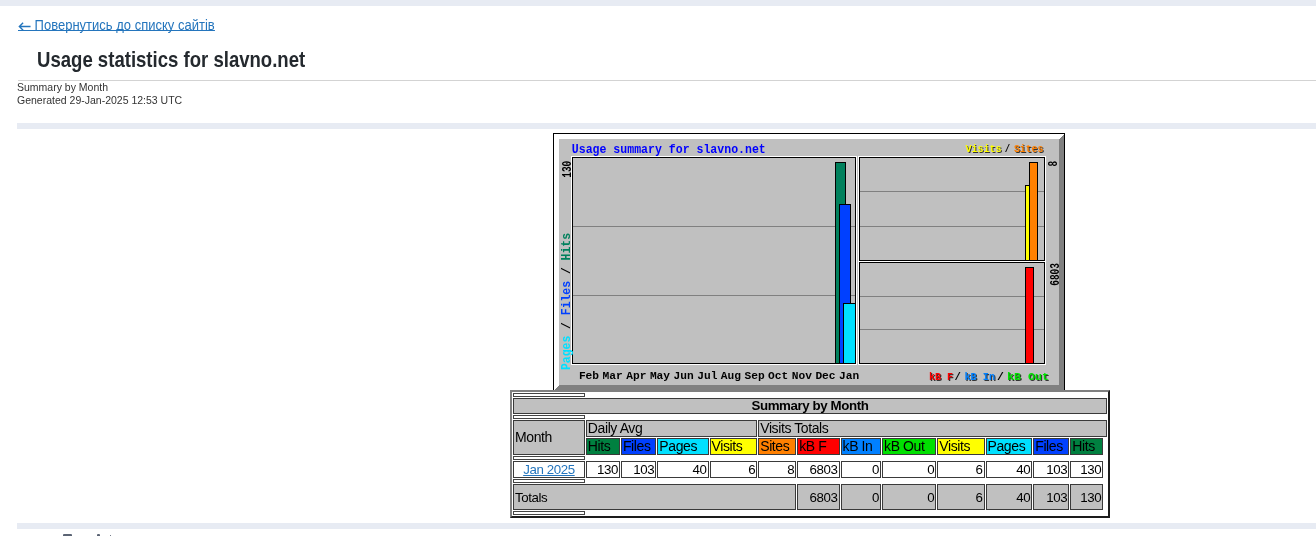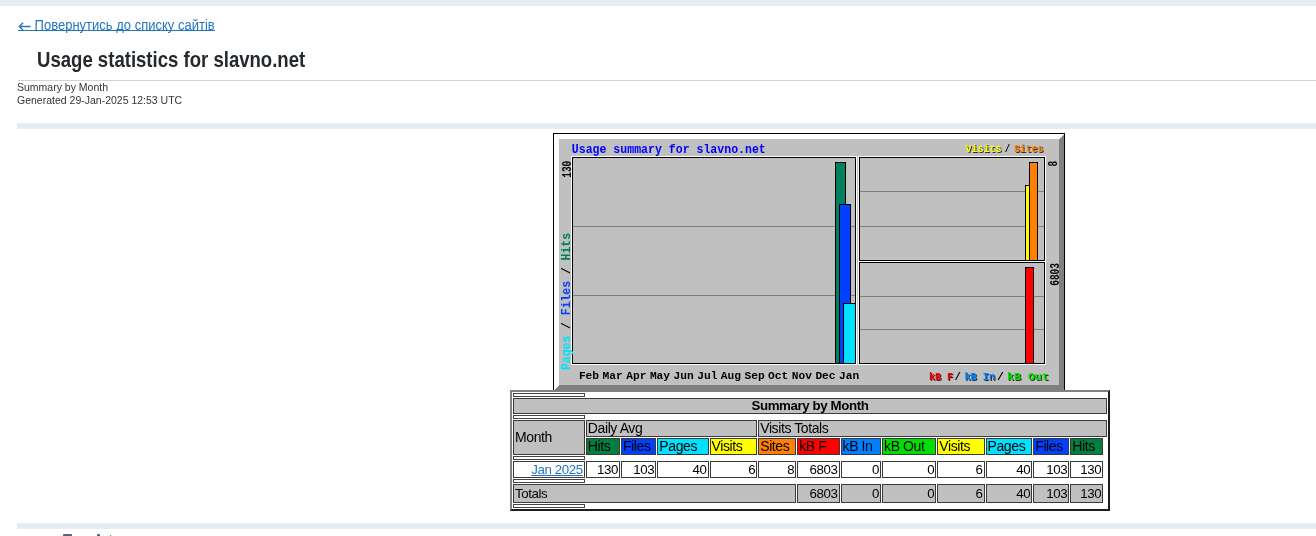--- a/index.html
+++ b/index.html
@@ -16,22 +16,22 @@
 #chart{position:absolute;left:552.5px;top:133px}
 #t{position:absolute;left:510px;top:390.4px;width:600px;border-collapse:separate;border-spacing:1px;table-layout:fixed;border:2px solid;border-color:#808080 #1d1d1d #1d1d1d #808080;background:#fff;font-size:13.3px;letter-spacing:-0.4px}
 #t th,#t td{box-sizing:border-box;border:1px solid #3a3a3a;padding:0 1px;font-weight:normal;white-space:nowrap;line-height:13px}
 #t .sp th{height:4px;padding:0;border:1px solid #444}
 .gy{background:#c0c0c0}
 .ttl{height:16px;font-weight:bold!important;text-align:center;font-size:13.3px;vertical-align:top;line-height:11px}
 .h1r th{height:17px;text-align:left;font-size:14px}
 .mo{text-align:left!important;font-size:14px}
 .ch{height:17px;text-align:center}
 .dr td{height:17px;text-align:right;background:#fff}
-.tr td,.tr th{height:19px;text-align:right;background:#c0c0c0}
-.dr td.lft{text-align:right}
+.tr td,.tr th{height:26px;text-align:right;background:#c0c0c0}
+.dr td.lft{text-align:center}
 </style></head><body>
 <div id="bar1" class="bar"></div>
 <div id="backlink"><a href="#"><svg width="14" height="12" xmlns="http://www.w3.org/2000/svg">
         <path d="M13.5 5.5 H1.5 M5.5 1.8 L1.5 5.5 L5.5 9.2" stroke="#2475bd" stroke-width="1.5" fill="none"></path>
       </svg>&nbsp;Повернутись до списку сайтів</a></div>
 <h1>Usage statistics for slavno.net</h1>
 <div id="hr"></div>
 <div id="sum">Summary by Month<br>Generated 29-Jan-2025 12:53 UTC</div>
 <div id="bar2" class="bar"></div>
 <div id="bar3" class="bar"></div>

